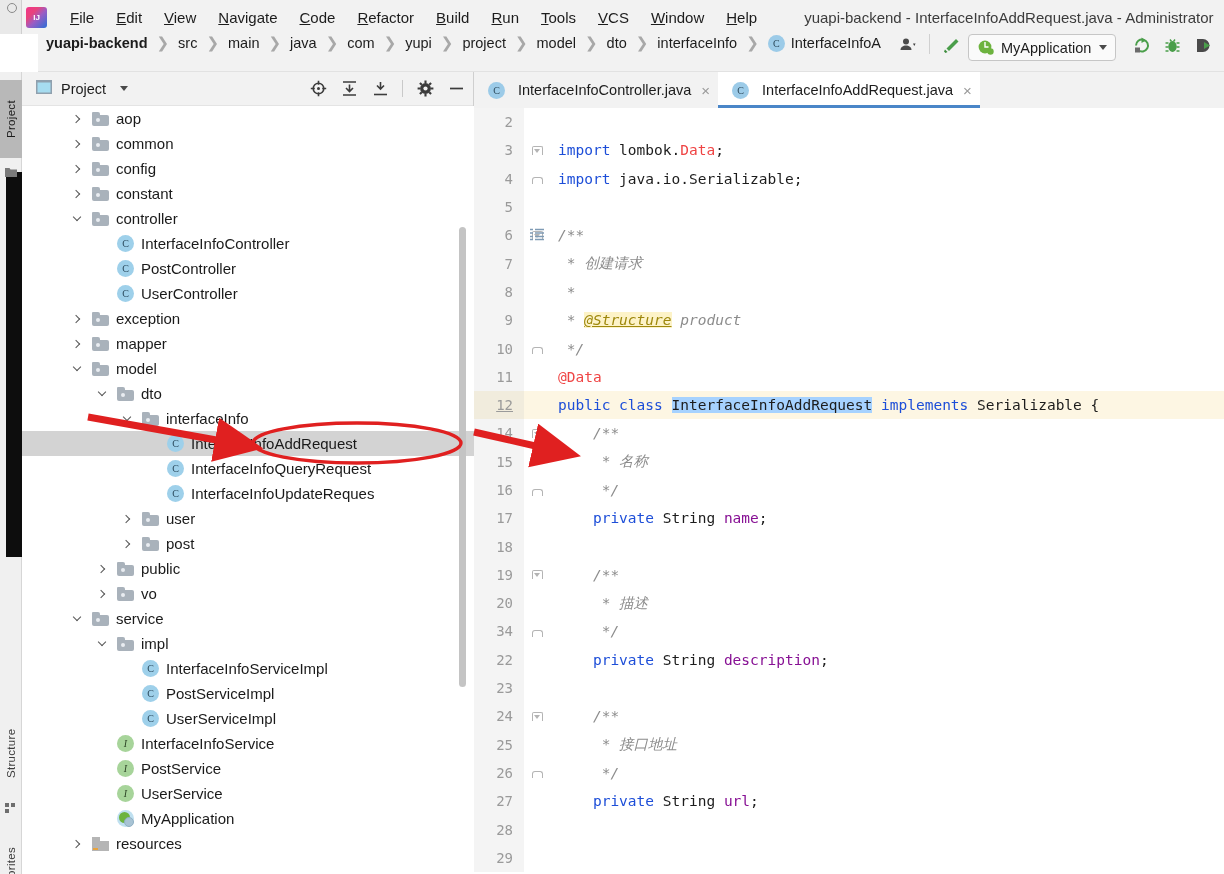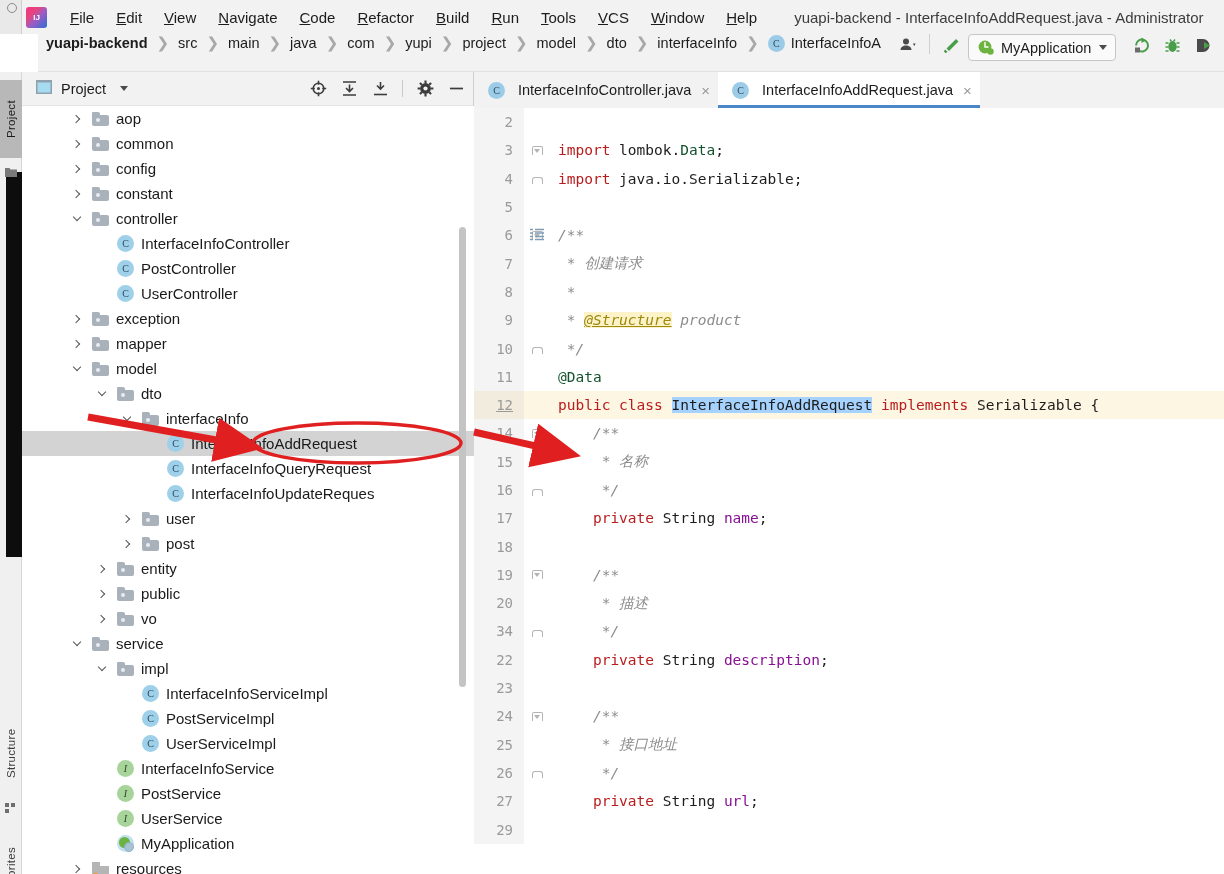--- a/index.html
+++ b/index.html
@@ -37,21 +37,21 @@
     display: flex; align-items: center; justify-content: center;
     font-family: "Liberation Sans", sans-serif;
   }
   .menu { display: flex; align-items: center; }
   .menu-item {
     font-size: 15px; color: #1c1c1c; padding: 2px 11px; cursor: default;
     white-space: nowrap;
   }
   .menu-item u { text-decoration: underline; }
   .win-title {
-    margin-left: 26px; font-size: 15px; color: #3c3c3c; white-space: nowrap;
+    margin-left: 36px; font-size: 15px; color: #3c3c3c; white-space: nowrap;
   }
 
   
   .navbar {
     position: absolute; left: 0; top: 34px; width: 1224px; height: 38px;
     background: #f2f2f2; display: flex; align-items: flex-start;
     border-bottom: 1px solid #e2e2e2;
     margin-left: 38px;
   }
   .crumb {
@@ -225,24 +225,24 @@
     width: 0; height: 0; border-left: 3px solid transparent;
     border-right: 3px solid transparent; border-top: 4px solid #b4b4b4;
   }
   .fm.bot {
     border: 1.3px solid #b4b4b4; border-bottom: none; height: 7px;
     border-radius: 3px 3px 0 0; background: #fff; margin-top: 4px;
   }
   .ctxt { padding-left: 8px; white-space: pre; }
   .marker-ico { position: absolute; left: 55px; width: 16px; height: 14px; }
 
-  .kw   { color: #b91c1c; }
+  .kw   { color: #1d4ed8; }
   .plain{ color: #1c1c1c; }
   .cmt  { color: #8c8c8c; font-style: italic; }
-  .anno { color: #14532d; }
+  .anno { color: #ef4444; }
   .fld  { color: #871094; }
   .cls-hl { background: #a6d2ff; color: #1c1c1c; }
   .anno-hl { background: #fdf3c8; color: #9e880d; font-style: italic; text-decoration: underline; }
 
   
   .annot { position: absolute; left: 0; top: 0; width: 1224px; height: 874px; pointer-events: none; }
 </style>
 </head>
 <body>
 
@@ -625,31 +625,20 @@
         </div>
         <div class="row">
           <span style="width: 72px; flex: 0 0 auto;"></span>
           <span class="twisty r"></span>
           <span style="width: 8px; flex: 0 0 auto;"></span>
           <span class="ico-folder">
             <span class="ftab"></span>
             <span class="fbody"></span>
             <span class="fdot"></span>
           </span>
-          <span>entity</span>
-        </div>
-        <div class="row">
-          <span style="width: 72px; flex: 0 0 auto;"></span>
-          <span class="twisty r"></span>
-          <span style="width: 8px; flex: 0 0 auto;"></span>
-          <span class="ico-folder">
-            <span class="ftab"></span>
-            <span class="fbody"></span>
-            <span class="fdot"></span>
-          </span>
           <span>public</span>
         </div>
         <div class="row">
           <span style="width: 72px; flex: 0 0 auto;"></span>
           <span class="twisty r"></span>
           <span style="width: 8px; flex: 0 0 auto;"></span>
           <span class="ico-folder">
             <span class="ftab"></span>
             <span class="fbody"></span>
             <span class="fdot"></span>
@@ -897,20 +886,25 @@
           <span class="gut">26</span>
           <span class="fold">
             <span class="fm bot"></span>
           </span>
           <span class="ctxt"><span class="cmt">     */</span></span>
         </div>
         <div class="cline">
           <span class="gut">27</span>
           <span class="fold"></span>
           <span class="ctxt"><span class="kw">    private </span><span class="plain">String </span><span class="fld">url</span><span class="plain">;</span></span>
+        </div>
+        <div class="cline">
+          <span class="gut">28</span>
+          <span class="fold"></span>
+          <span class="ctxt"></span>
         </div>
         <div class="cline">
           <span class="gut">29</span>
           <span class="fold"></span>
         </div>
       </div>
   </div>
 
   <svg class="annot">
     <defs>

